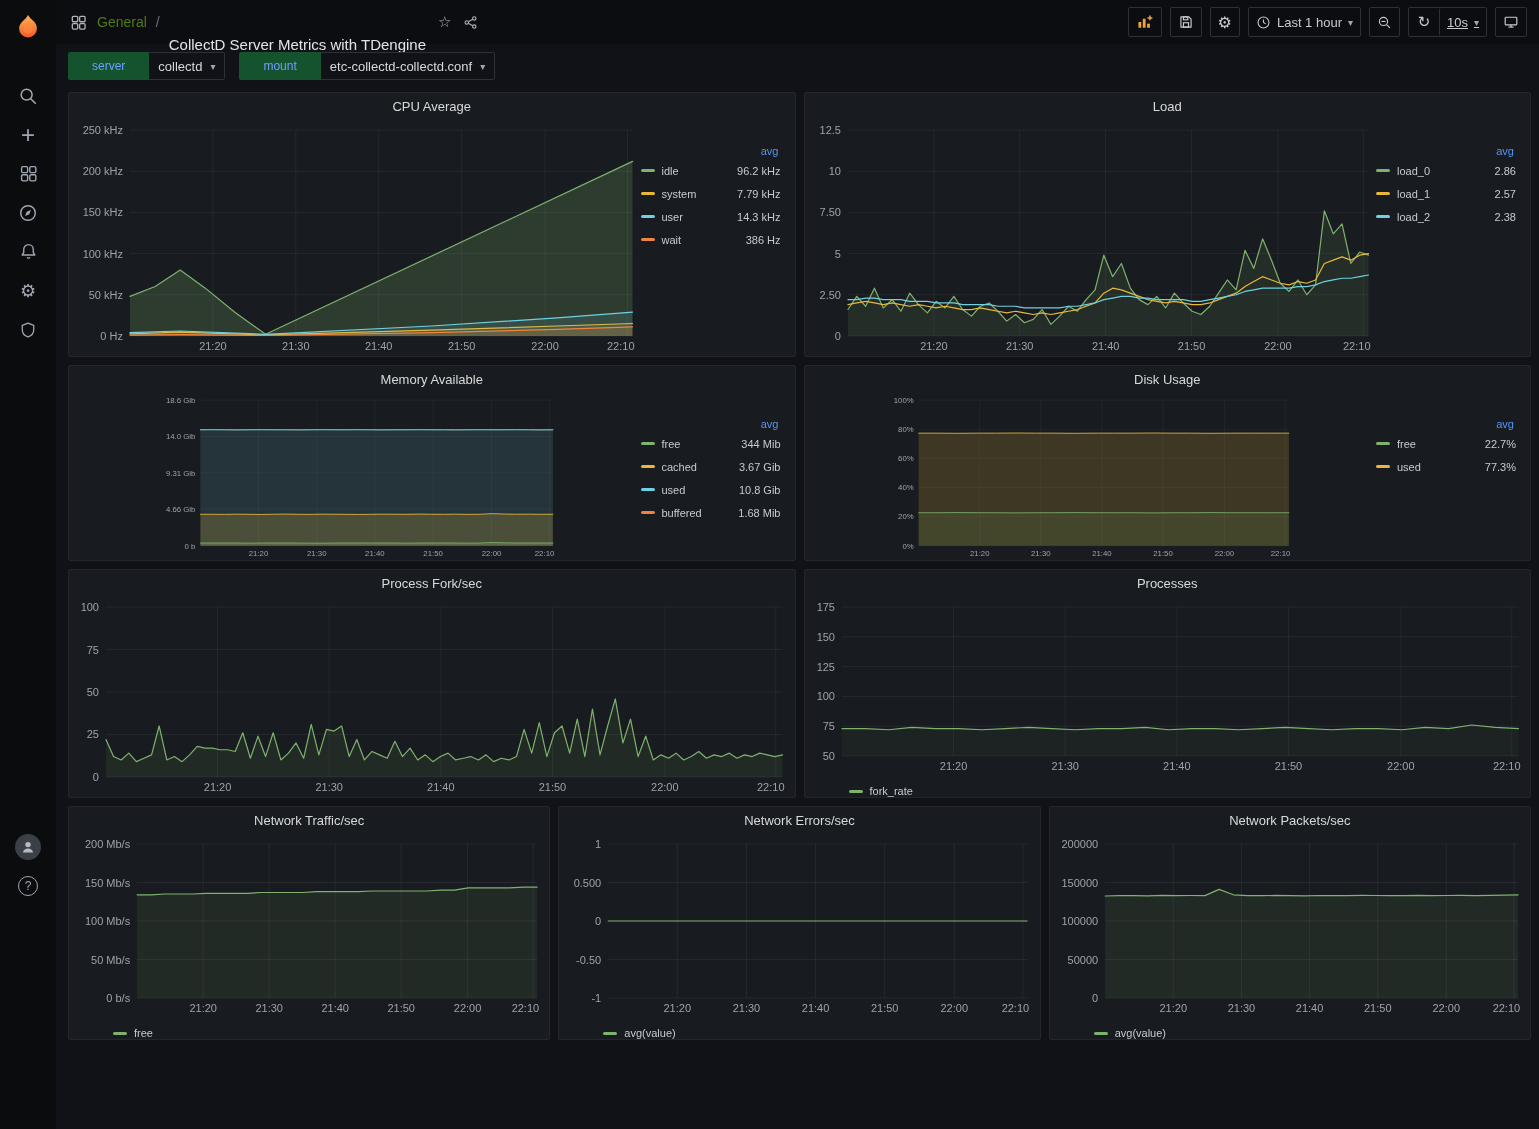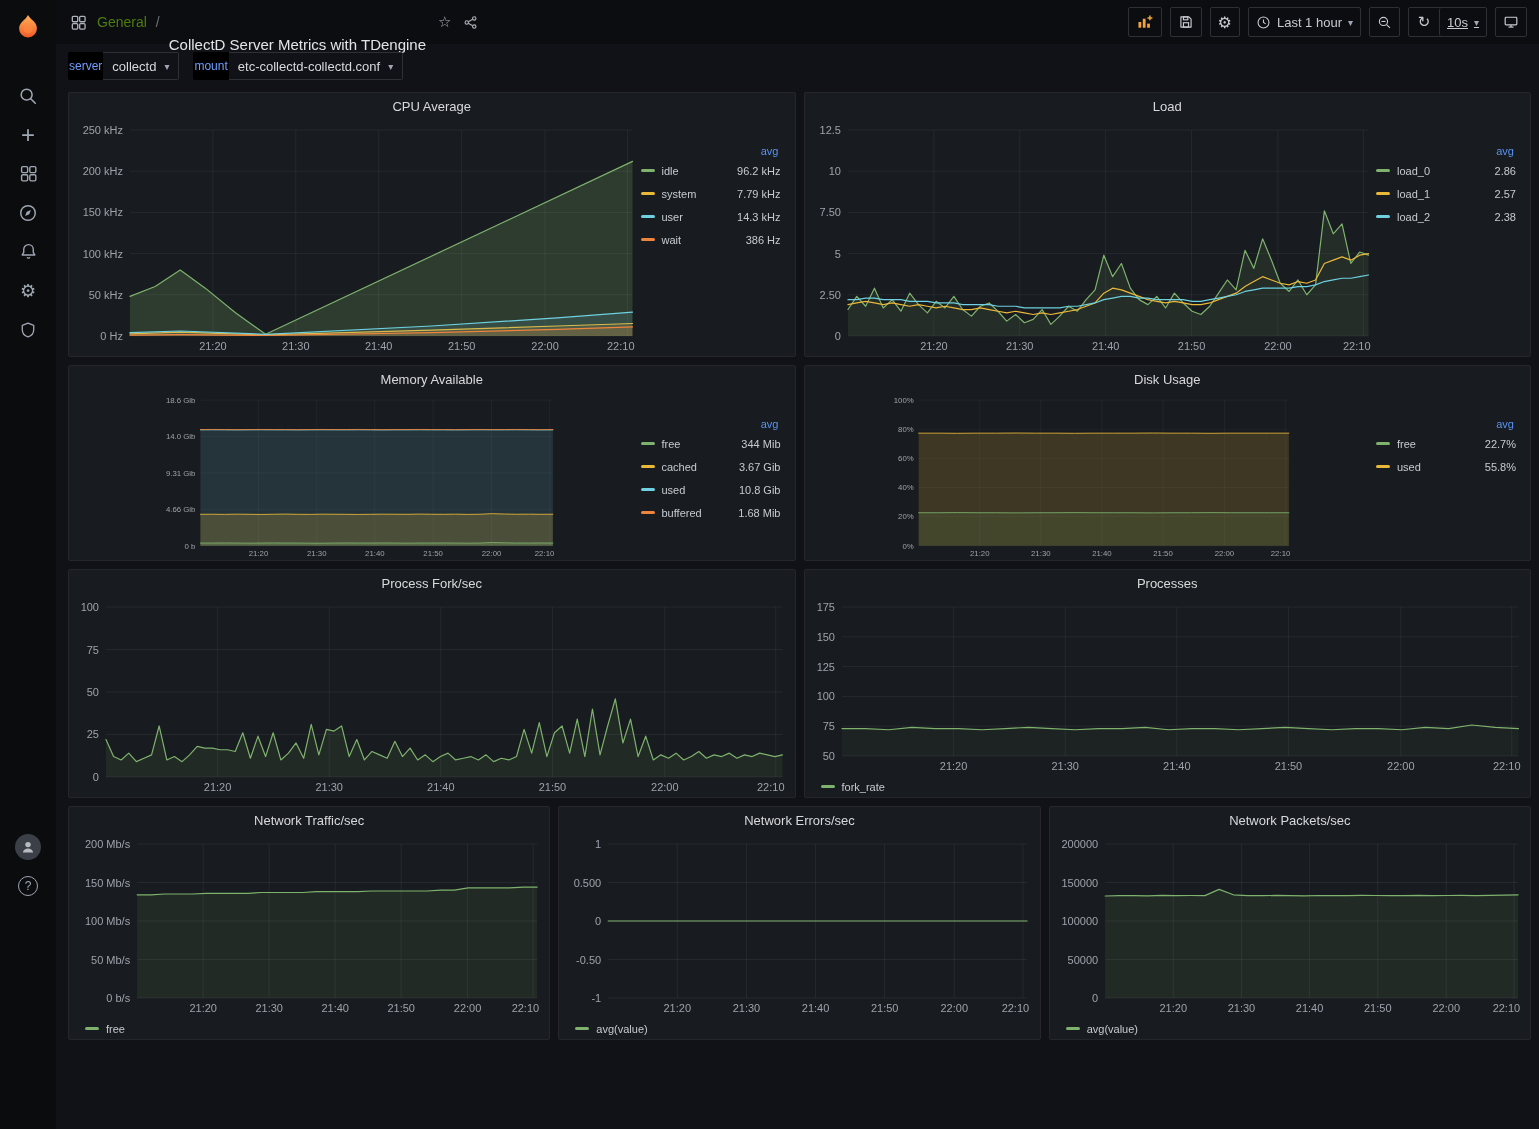--- a/index.html
+++ b/index.html
@@ -47,21 +47,21 @@
   }
   .tb-group { display:flex; align-items:stretch; border:1px solid #2e3036; border-radius:2px; height:30px; }
   .tb-group .tb-btn { border:none; height:100%; }
   .tb-group .tb-btn + .tb-btn { border-left:1px solid #2e3036;text-decoration:underline; }
   .caret { font-size:10px; color:#9fa7b3; }
 
   
   .subnav { height:44px; display:flex; align-items:center; gap:14px; padding:0 12px; flex-shrink:0; }
   .var-group { display:flex; align-items:stretch; height:28px; }
   .var-label {
-    display:flex; align-items:center; padding:0 1px; background:#000000;
+    display:flex; align-items:center; padding:0 24px; background:#14532d;
     color:#6e9fff; font-size:12px; border-radius:2px 0 0 2px; cursor:default;
   }
   .var-value {
     display:flex; align-items:center; gap:8px; padding:12px 9px; border:1px solid #2e3036;
     border-left:none; border-radius:0 2px 2px 0; color:#d8d9da; font-size:13px; cursor:pointer;
   }
 
   
   .dashboard { flex:1; padding:4px 8px 8px 12px; display:flex; flex-direction:column; gap:8px; overflow:hidden; }
   .dash-row { display:flex; gap:8px; flex-shrink:0; }
@@ -77,21 +77,21 @@
   svg.chart { flex:1; min-width:0; height:100%; display:block; }
   .chart text { font-family:"Liberation Sans", sans-serif; font-size:11px; fill:#9fa2ab; }
 
   .legend-right { width:150px; flex-shrink:0; padding:6px 10px 0 0; font-size:11px; }
   .lg-head { text-align:right; color:#5794f2; margin:19px 2px 2px 0; }
   .lg-row { display:flex; align-items:center; height:23px; cursor:pointer; }
   .lg-swatch { width:14px; height:3px; border-radius:2px; margin-right:7px; flex-shrink:0; }
   .lg-name { color:#c7cbd1; }
   .lg-val { margin-left:auto; color:#c7cbd1; }
 
-  .legend-bottom { height:21px; display:flex; align-items:center; gap:16px; padding-left:16px; font-size:11px; color:#c7cbd1; flex-shrink:0; }
+  .legend-bottom { height:21px; display:flex; align-items:flex-end; gap:16px; padding-left:16px; font-size:11px; color:#c7cbd1; flex-shrink:0;margin-left:28px; }
   .legend-bottom .lg-row { height:auto; }
 </style>
 </head>
 <body>
 
 <div class="app">
 
   <aside class="sidebar">
     <div class="logo-wrap">
       <svg width="30" height="30" viewBox="0 0 32 32">
@@ -465,21 +465,21 @@
       <div class="legend-right">
                 <div class="lg-head">avg</div>
                 <div class="lg-row">
                   <span class="lg-swatch" style="background:#7EB26D"></span>
                   <span class="lg-name">free</span>
                   <span class="lg-val">22.7%</span>
                 </div>
                 <div class="lg-row">
                   <span class="lg-swatch" style="background:#EAB839"></span>
                   <span class="lg-name">used</span>
-                  <span class="lg-val">55.8%</span>
+                  <span class="lg-val">77.3%</span>
                 </div>
               </div>
     </div>
 
   </section>
         </div>
         <div class="dash-row" style="height: 229px;">
           <section class="panel">
     <div class="panel-title">Process Fork/sec</div>
     <div class="panel-body">

